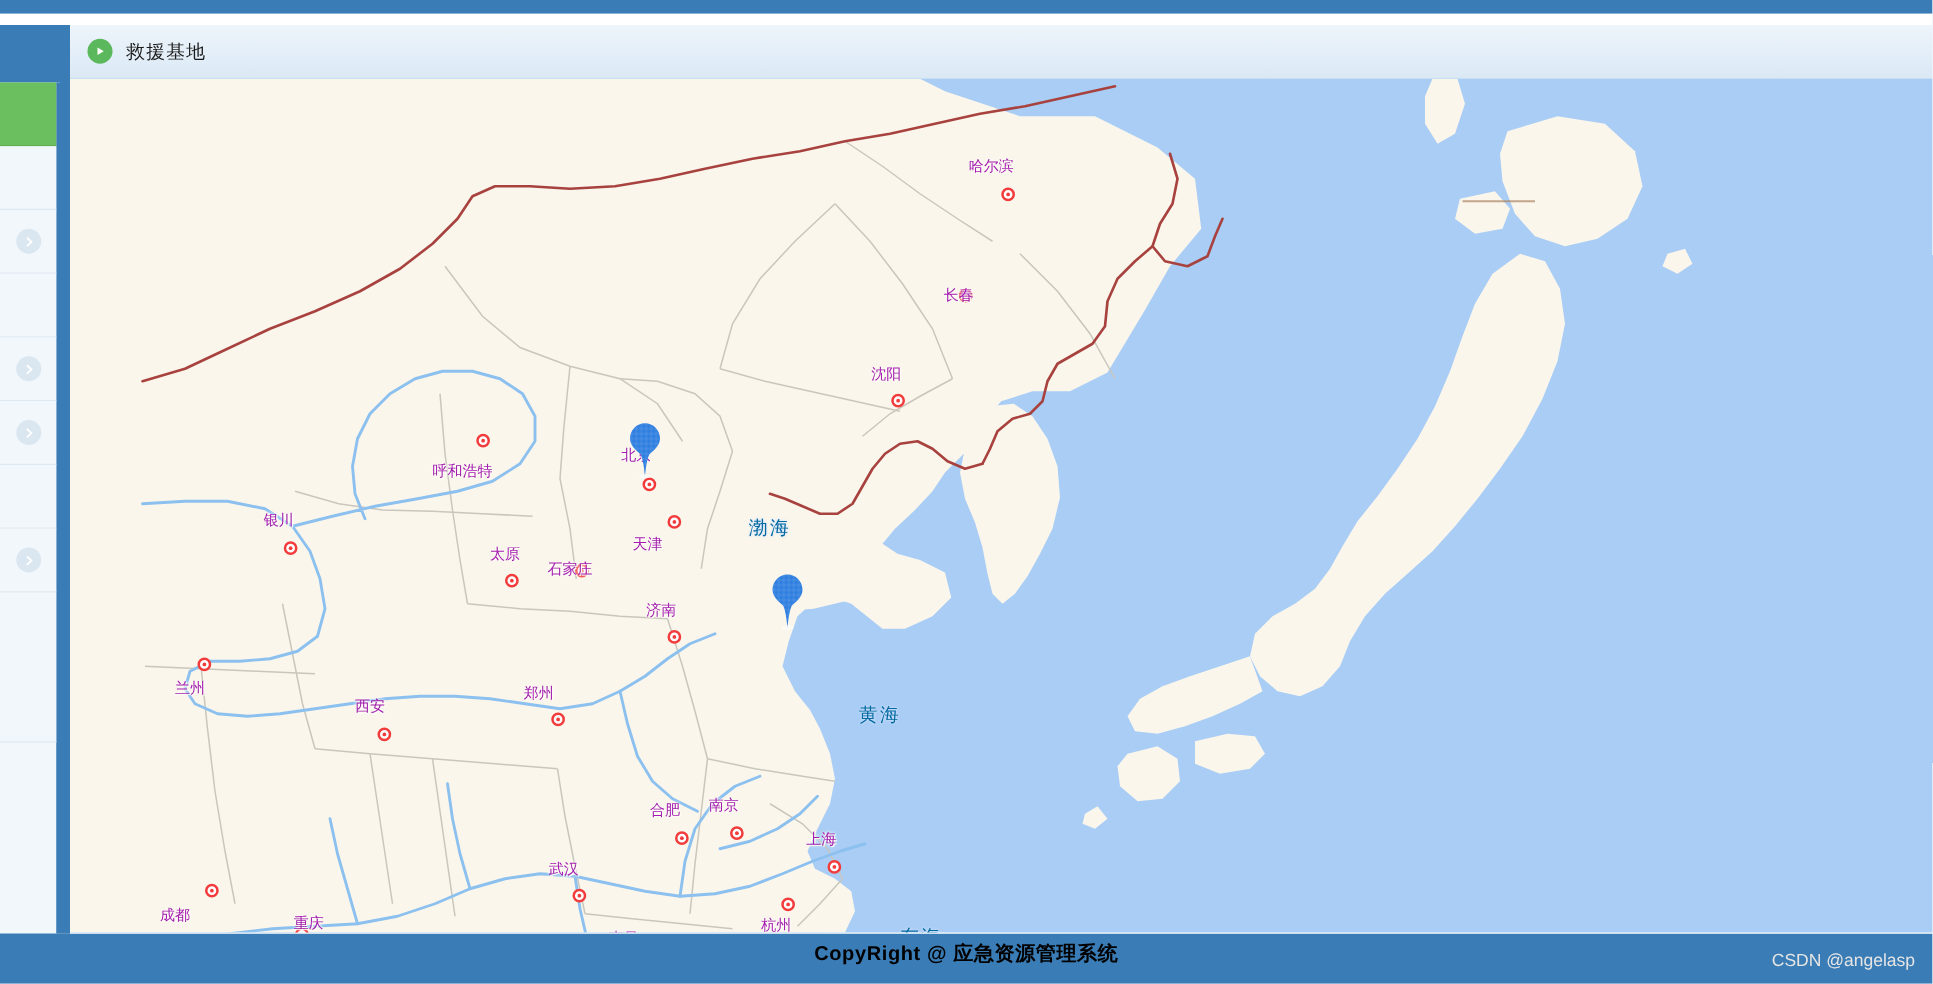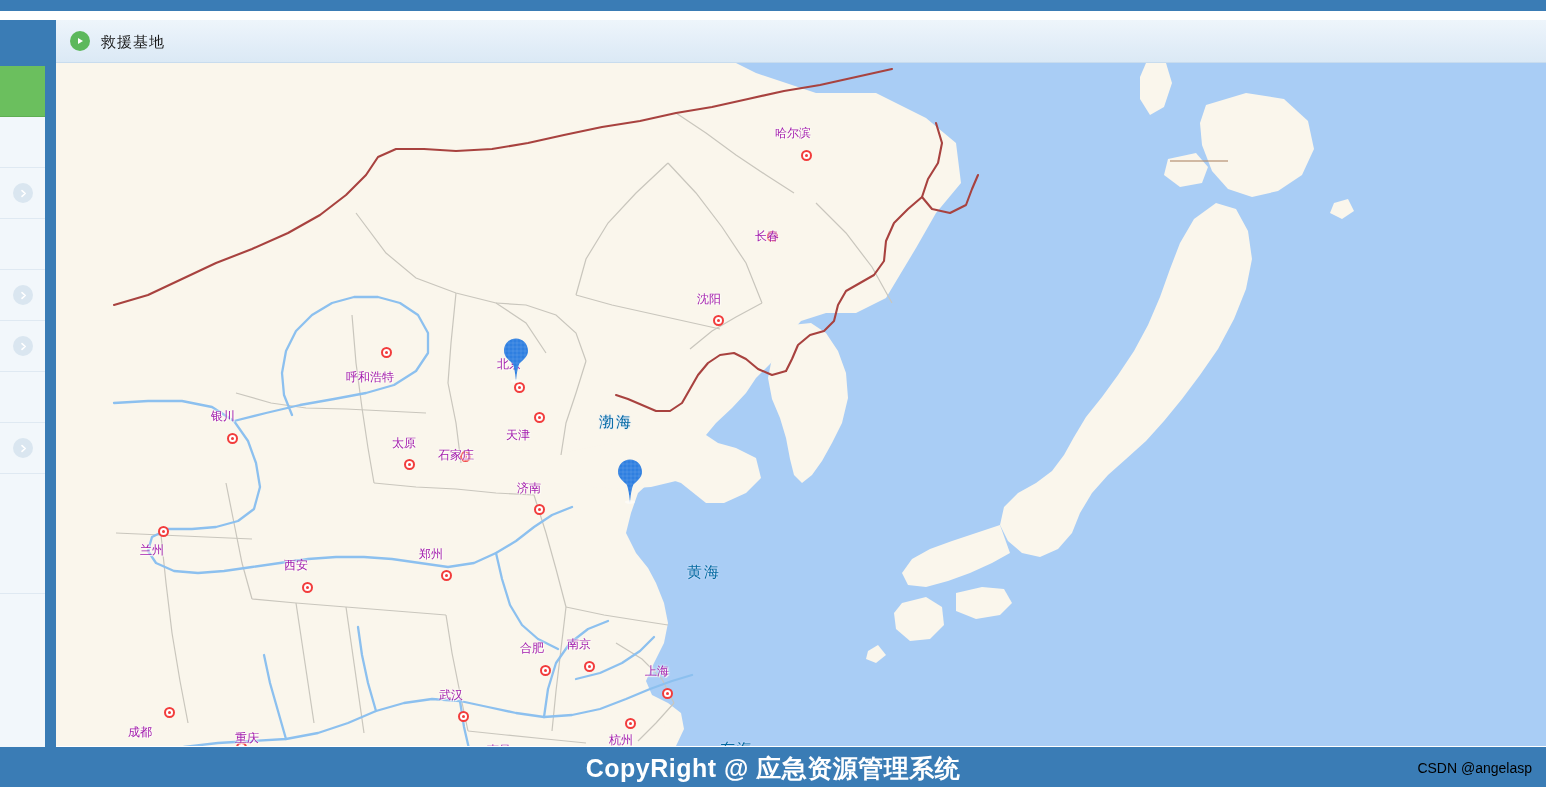--- a/index.html
+++ b/index.html
@@ -157,31 +157,31 @@
   
   .footer {
     position: absolute; left: 0; top: 747px;
     width: 1546px; height: 40px;
     background: #3a7cb5;
   }
   .footer-text {
     position: absolute;
     left: 0; right: 0; top: 9px;
     text-align: center;
-    font-size: 25px;
+    font-size: 16px;
     font-weight: bold;
-    color: #ffffff;
+    color: #000000;
     letter-spacing: 0.5px;
     line-height: 1;
   }
   .watermark {
     position: absolute;
     right: 14px; top: 14px;
     font-size: 14px;
-    color: #000000;
+    color: #e5e5e5;
     line-height: 1;
   }
 </style>
 </head>
 <body>
 
 <div id="app">
 
   <div class="topbar"></div>
   <div class="topbar-gap"></div>

